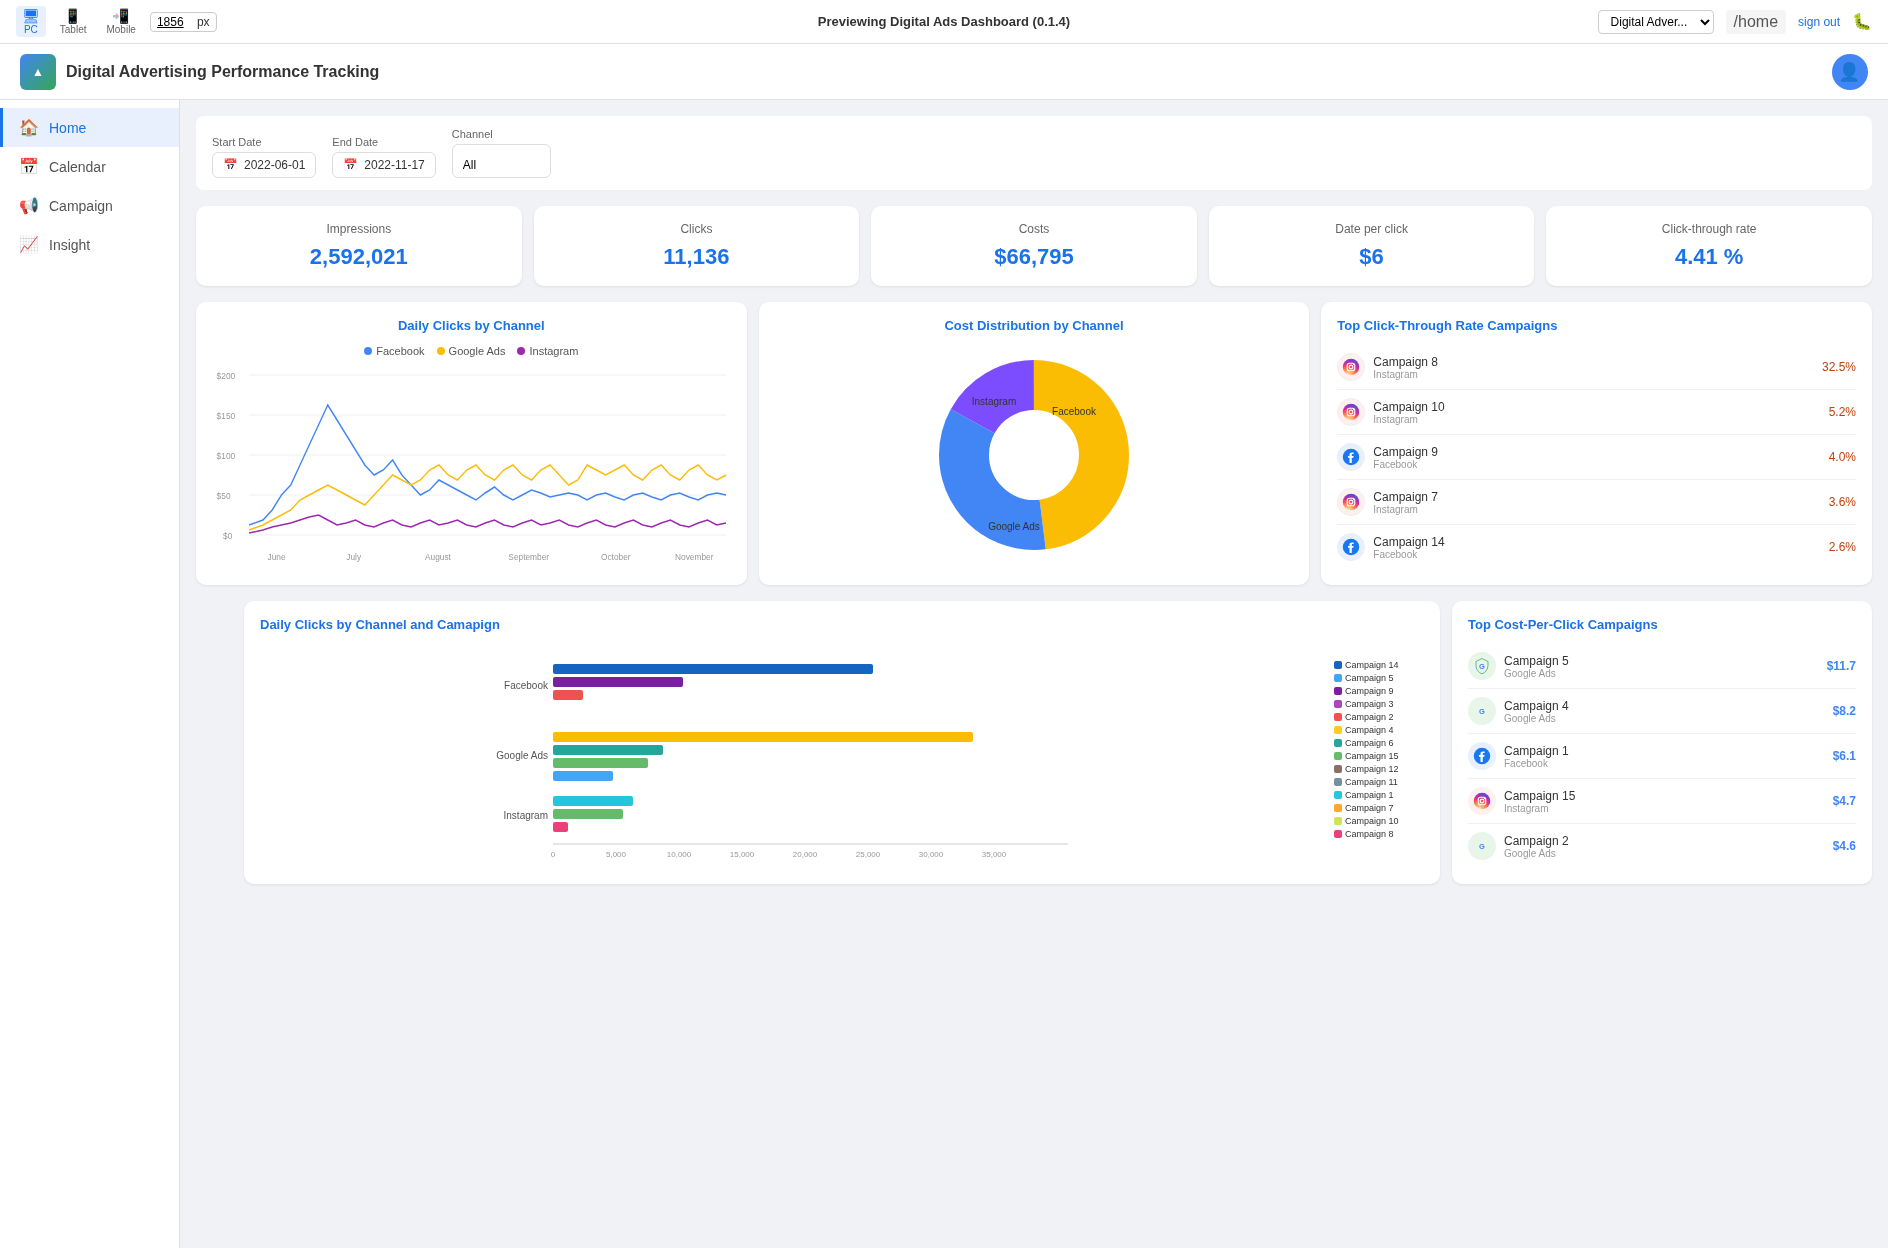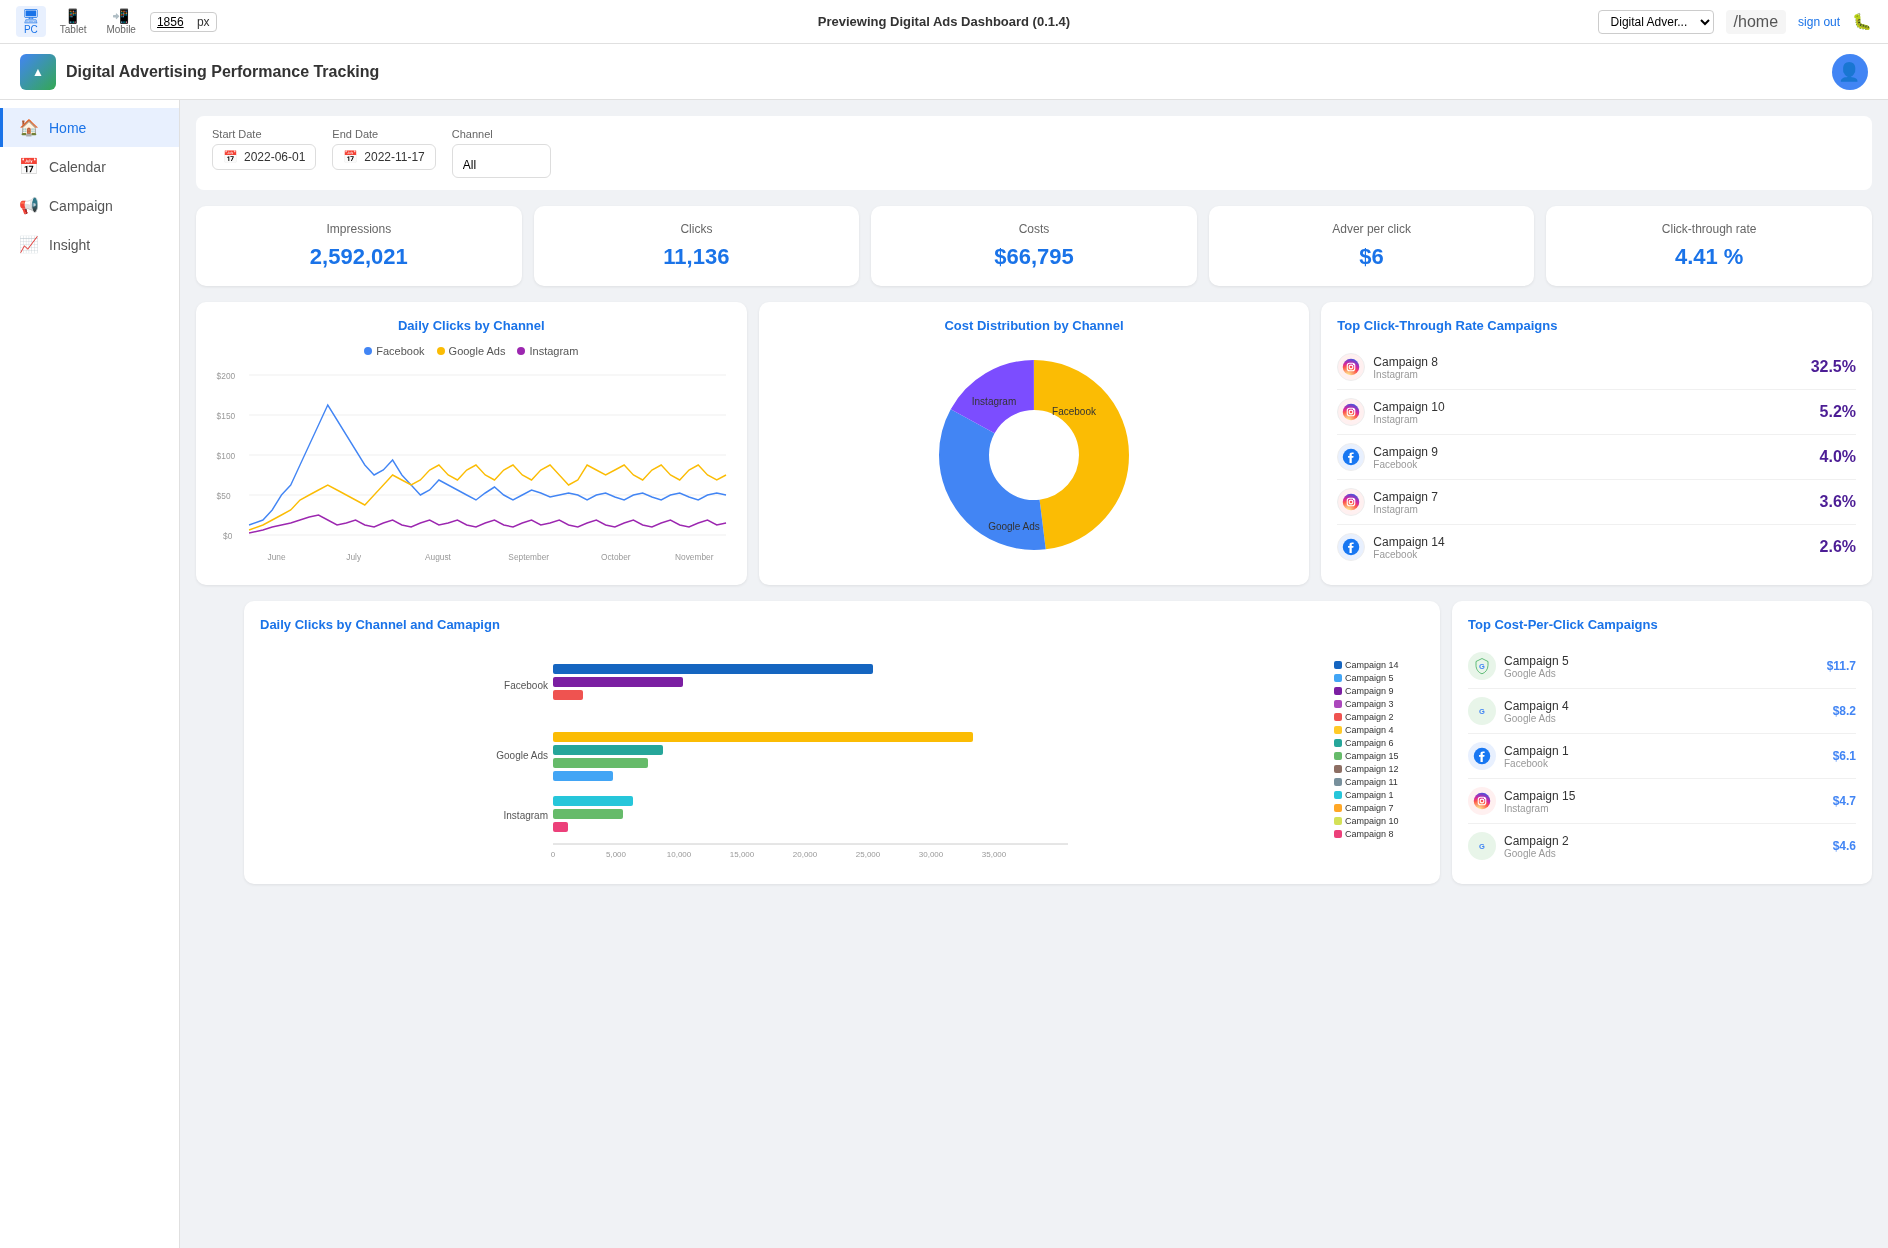--- a/index.html
+++ b/index.html
@@ -33,21 +33,21 @@
     
     .sidebar { width: 180px; background: #fff; border-right: 1px solid #e0e0e0; padding: 8px 0; flex-shrink: 0; }
     .nav-item { display: flex; align-items: center; gap: 10px; padding: 10px 16px; cursor: pointer; color: #555; font-size: 14px; border-left: 3px solid transparent; }
     .nav-item.active { background: #e8f0fe; color: #1a73e8; border-left-color: #1a73e8; font-weight: 500; }
     .nav-icon { font-size: 16px; width: 20px; text-align: center; }
 
     
     .content { flex: 1; overflow-y: auto; padding: 16px; background: #f0f2f5; }
 
     
-    .filters { display: flex; gap: 16px; align-items: flex-start; margin-bottom: 16px; background: #fff; padding: 12px 16px; border-radius: 8px; }
+    .filters { display: flex; gap: 16px; align-items: flex-end; margin-bottom: 16px; background: #fff; padding: 12px 16px; border-radius: 8px; }
     .filter-group { display: flex; flex-direction: column; gap: 4px; }
     .filter-label { font-size: 11px; color: #666; font-weight: 500; }
     .filter-input { display: flex; align-items: center; gap: 6px; border: 1px solid #ddd; border-radius: 6px; padding: 5px 10px; font-size: 12px; background: #fff; }
     .filter-input .cal-icon { color: #999; font-size: 12px; }
     .filter-select { border: 1px solid #ddd; border-radius: 6px; padding: 13px 24px 5px 10px; font-size: 12px; background: #fff; appearance: none; cursor: pointer; }
 
     
     .kpi-row { display: grid; grid-template-columns: repeat(5, 1fr); gap: 12px; margin-bottom: 16px; }
     .kpi-card { background: #fff; border-radius: 10px; padding: 16px; box-shadow: 0 1px 3px rgba(0,0,0,0.08); }
     .kpi-label { font-size: 12px; color: #666; margin-bottom: 8px; text-align: center; }
@@ -61,21 +61,21 @@
     .legend-item { display: flex; align-items: center; gap: 4px; font-size: 11px; color: #555; }
     .legend-dot { width: 8px; height: 8px; border-radius: 50%; }
 
     
     .ctr-item { display: flex; align-items: center; gap: 8px; padding: 8px 0; border-bottom: 1px solid #f0f0f0; }
     .ctr-item:last-child { border-bottom: none; }
     .ctr-platform-icon { width: 28px; height: 28px; border-radius: 50%; display: flex; align-items: center; justify-content: center; font-size: 14px; flex-shrink: 0; }
     .ctr-info { flex: 1; }
     .ctr-name { font-size: 12px; font-weight: 500; color: #333; }
     .ctr-platform { font-size: 10px; color: #999; }
-    .ctr-value { font-size: 16px; font-weight: 700; color: #4c1d95; }
+    .ctr-value { font-size: 12px; font-weight: 400; color: #c2410c; }
 
     
     .bottom-row { display: grid; grid-template-columns: 1fr 420px; gap: 12px; padding-left: 48px; }
     .bar-chart-card { background: #fff; border-radius: 10px; padding: 16px; box-shadow: 0 1px 3px rgba(0,0,0,0.08); }
     .cpc-card { background: #fff; border-radius: 10px; padding: 16px; box-shadow: 0 1px 3px rgba(0,0,0,0.08); }
 
     
     .cpc-item { display: flex; align-items: center; gap: 8px; padding: 8px 0; border-bottom: 1px solid #f0f0f0; }
     .cpc-item:last-child { border-bottom: none; }
     .cpc-icon { width: 28px; height: 28px; border-radius: 50%; display: flex; align-items: center; justify-content: center; font-size: 14px; flex-shrink: 0; }
@@ -187,21 +187,21 @@
       </div>
       <div class="kpi-card">
         <div class="kpi-label">Clicks</div>
         <div class="kpi-value">11,136</div>
       </div>
       <div class="kpi-card">
         <div class="kpi-label">Costs</div>
         <div class="kpi-value">$66,795</div>
       </div>
       <div class="kpi-card">
-        <div class="kpi-label">Adver per click</div>
+        <div class="kpi-label">Date per click</div>
         <div class="kpi-value">$6</div>
       </div>
       <div class="kpi-card">
         <div class="kpi-label">Click-through rate</div>
         <div class="kpi-value">4.41 %</div>
       </div>
     </div>
 
     <div class="charts-row">
 

